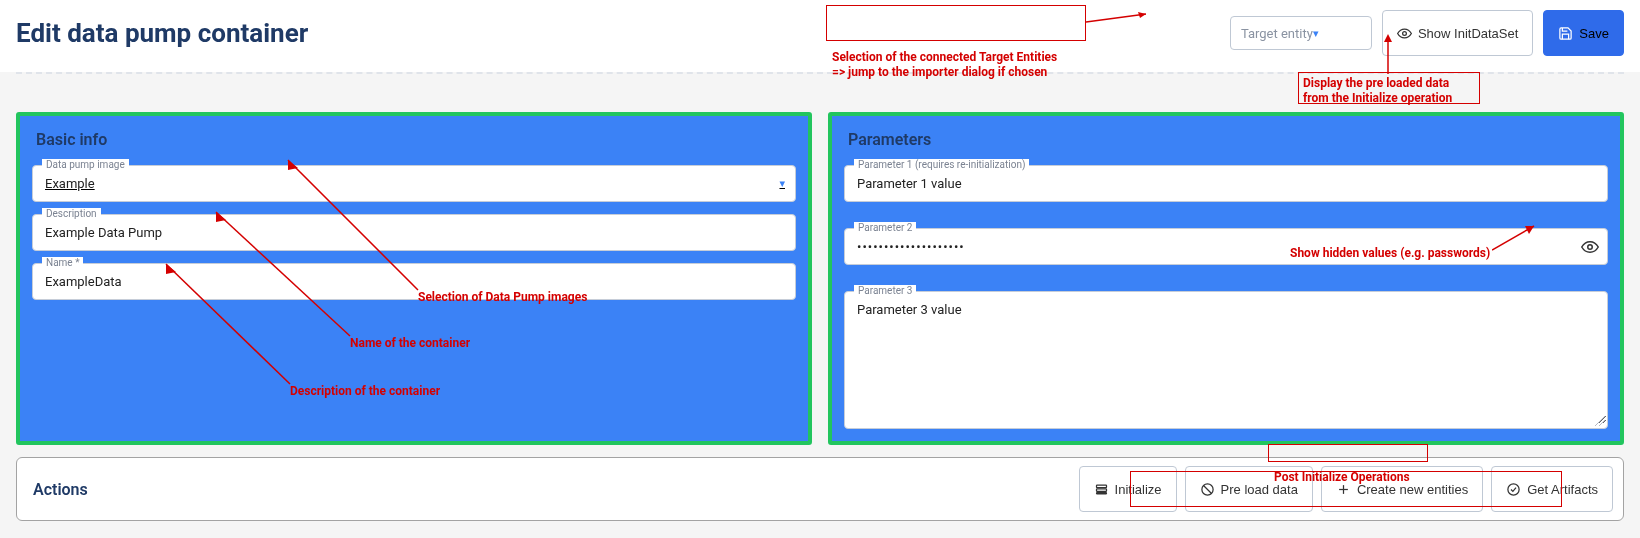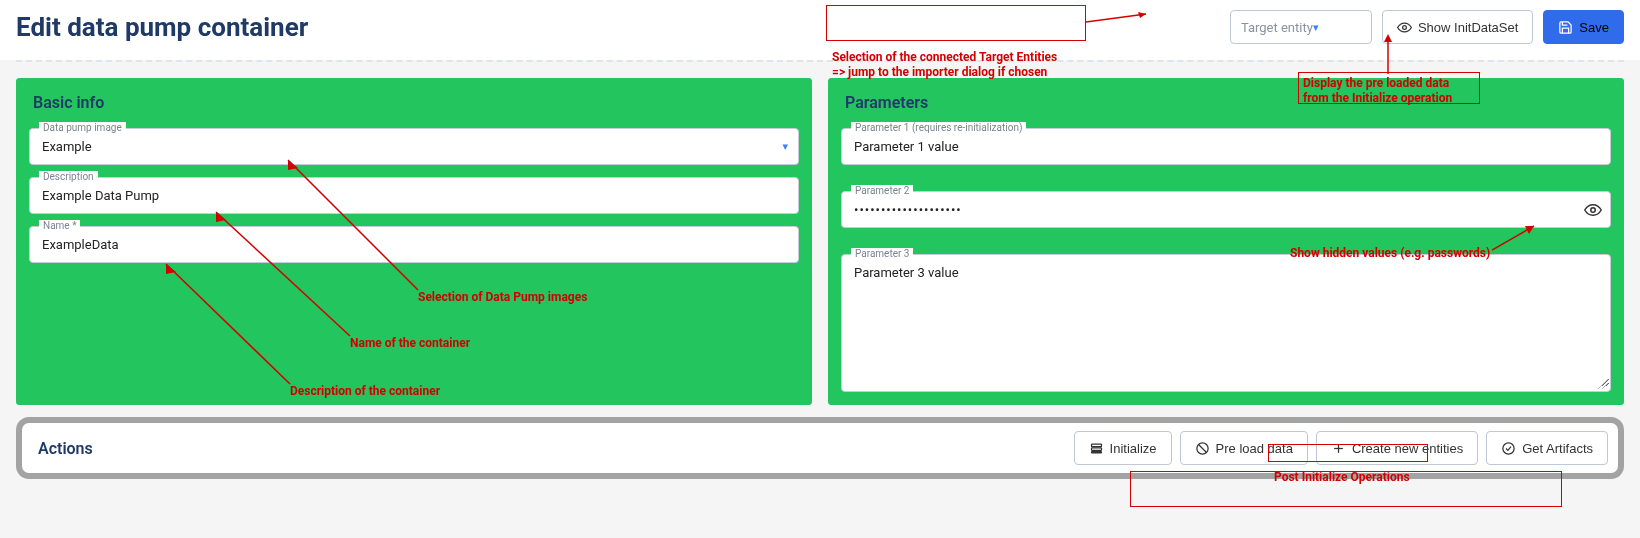--- a/index.html
+++ b/index.html
@@ -37,21 +37,21 @@
     border-radius: 4px;
     padding: 0 10px;
     font-size: 13px;
     color: #8a93a2;
     background: #fff;
     cursor: pointer;
   }
   .select-box .chev { color: #3b82f6; font-size: 11px; }
   .btn {
     display: inline-flex; align-items: center; gap: 6px;
-    height: 34px; padding: 0 14px;
+    height: 46px; padding: 0 14px;
     border: 1px solid #bfc8d4;
     border-radius: 4px;
     background: #fff;
     font-size: 13px;
     font-weight: 500;
     color: #333;
     cursor: pointer;
   }
   .btn.primary {
     background: #2f6bea; color: #000000; border-color: #2f6bea;
@@ -66,39 +66,41 @@
     margin: 0 16px;
   }
 
   
   .main {
     display: flex;
     gap: 16px;
     padding: 16px 16px 6px 16px;
   }
   .panel {
-    background: #22c55e;
-    border: 1px solid #22c55e;
+    background: #3b82f6;
+    border: 4px solid #22c55e;
     border-radius: 3px;
     flex: 1;
     display: flex;
     flex-direction: column;
+    margin-top: 22px;
   }
   .panel-h {
     font-size: 16px;
     font-weight: 600;
     color: #1f3a66;
     padding: 14px 16px 10px 16px;
   }
   .panel-body {
     padding: 6px 12px 12px 12px;
     flex: 1;
     display: flex;
     flex-direction: column;
     gap: 12px;
+    text-decoration: underline;
   }
 
   
   .fld {
     position: relative;
     border: 1px solid #c6cdd8;
     border-radius: 4px;
     background: #fff;
   }
   .fld-lab {
@@ -130,22 +132,22 @@
     width: 10px; height: 10px;
     background:
       linear-gradient(135deg, transparent 0 50%, #b5bac4 50% 55%, transparent 55% 70%, #b5bac4 70% 75%, transparent 75%);
     pointer-events: none;
   }
 
   
   .actions-panel {
     margin: 6px 16px 0 16px;
     background: #fff;
-    border: 6px solid #a3a3a3;
-    border-radius: 13px;
+    border: 1px solid #a3a3a3;
+    border-radius: 6px;
     display: flex;
     align-items: center;
     justify-content: space-between;
     padding: 8px 10px 8px 16px;
   }
   .actions-title {
     font-size: 16px;
     font-weight: 600;
     color: #1f3a66;
   }

